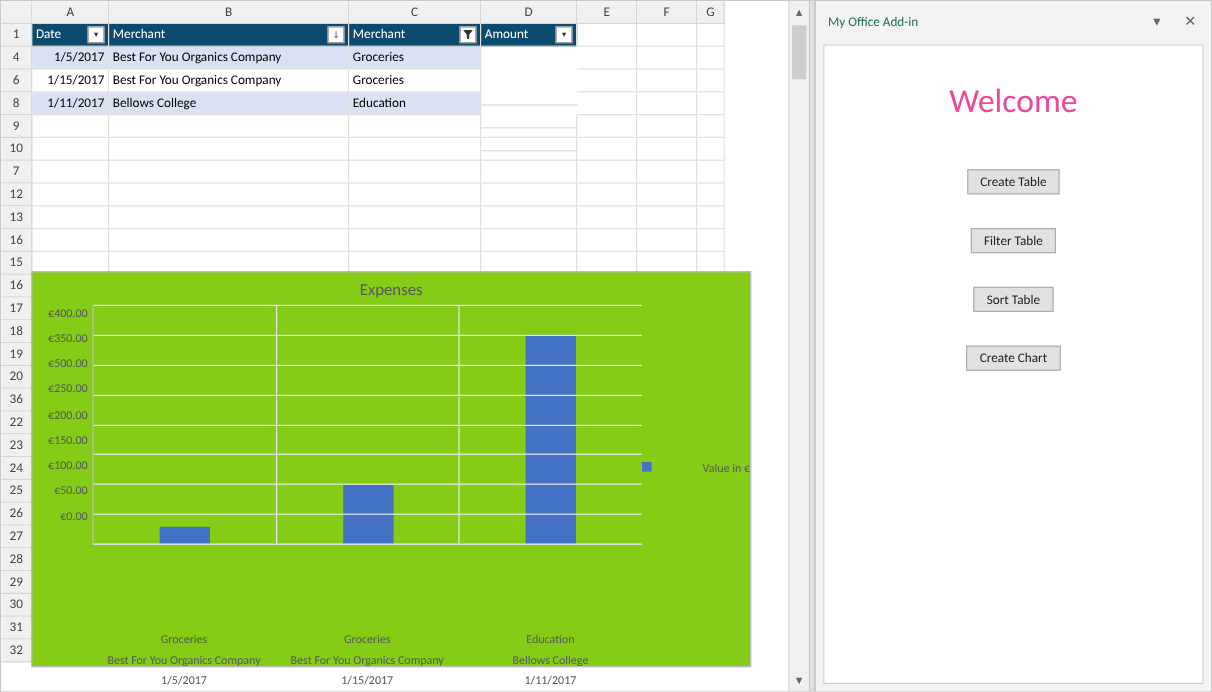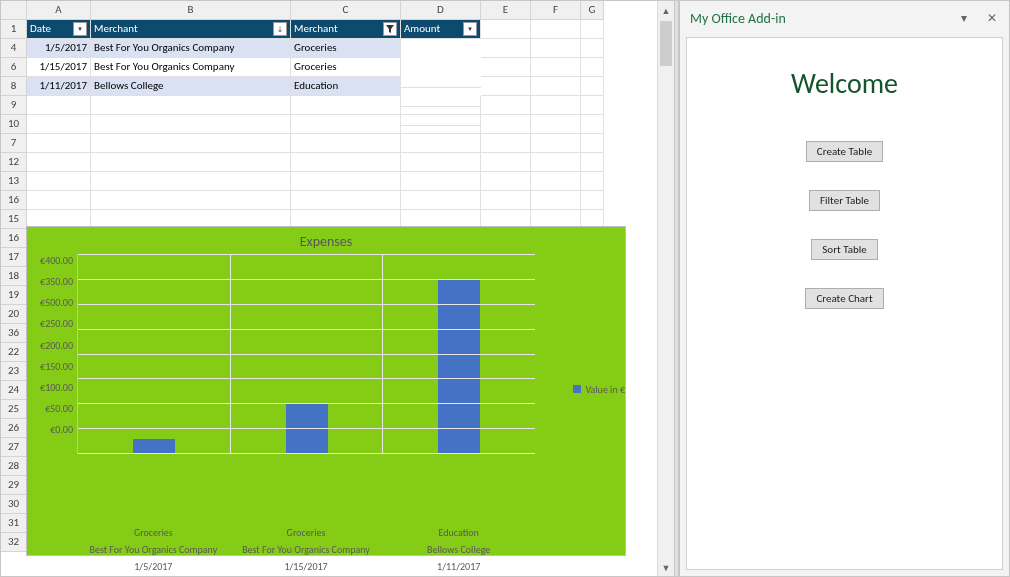--- a/index.html
+++ b/index.html
@@ -140,21 +140,21 @@
     font-size: 10px;
   }
   .xaxis-tier > div {
     flex: 1;
     padding: 2px 4px;
   }
   .legend {
     width: 90px;
     display: flex;
     align-items: center;
-    justify-content: flex-end;
+    justify-content: space-between;
     color: #595959;
     font-size: 10px;
   }
   .legend-swatch {
     width: 8px; height: 8px;
     background: #4472c4;
     display: inline-block;
     margin-right: 4px;
   }
 
@@ -200,21 +200,21 @@
     border-left: 1px solid #c6c6c6;
   }
   .pane-header {
     height: 34px;
     display: flex;
     align-items: center;
     padding: 0 10px;
     justify-content: space-between;
   }
   .pane-title {
-    font-size: 14px;
+    font-size: 11px;
     color: #217346;
   }
   .pane-header .icons {
     display: flex; gap: 14px;
     color: #666;
     font-size: 12px;
   }
   .pane-header .icons span {
     cursor: pointer;
     width: 14px; text-align: center;
@@ -225,21 +225,21 @@
     background: #fff;
     border: 1px solid #d0d0d0;
     display: flex;
     flex-direction: column;
     align-items: center;
     overflow-y: auto;
   }
   .welcome {
     font-size: 28px;
     font-weight: 300;
-    color: #14532d;
+    color: #ec4899;
     margin: 28px 0 26px 0;
   }
   .btn {
     margin: 14px 0;
     padding: 3px 10px;
     font-size: 11px;
     background: #e1e1e1;
     border: 1px solid #adadad;
     color: #222;
     cursor: pointer;

